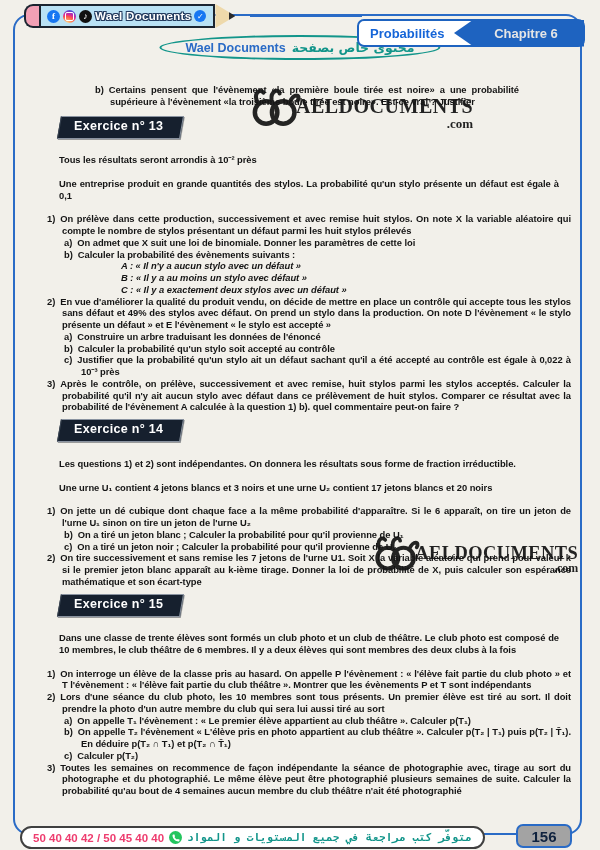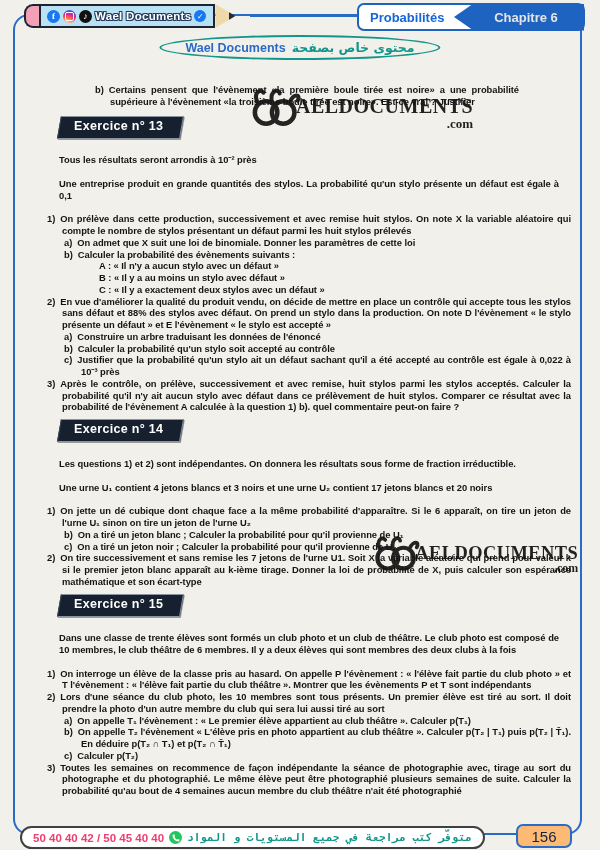--- a/index.html
+++ b/index.html
@@ -22,21 +22,21 @@
   .ig{background:radial-gradient(circle at 30% 110%, #fdf497 0%, #fd5949 45%, #d6249f 60%, #285AEB 90%);}
   .ig-inner{width:7px;height:7px;border:1.3px solid #fff;border-radius:2px;}
   .tk{background:#101010;color:#fff;font-size:9px;}
   .pencil-brand{color:#fff;font-weight:bold;font-size:11.5px;letter-spacing:.3px;white-space:nowrap;
     text-shadow:1px 1px 0 #223a5e,-1px -1px 0 #223a5e,1px -1px 0 #223a5e,-1px 1px 0 #223a5e,0 1px 0 #223a5e,0 -1px 0 #223a5e;}
   .verified{width:12px;height:12px;border-radius:50%;background:#1877f2;color:#fff;font-size:8px;display:flex;align-items:center;justify-content:center;}
   .pencil-tip{width:20px;background:linear-gradient(to right,#eed9ab 0 68%,#2b2b2b 68%);
     clip-path:polygon(0 0,100% 50%,0 100%);}
   .h-line{position:absolute;top:15px;left:250px;width:112px;border-top:2.5px solid #2a6bc6;z-index:1;}
   
-  .header-right{position:absolute;right:15px;top:3px;width:224px;height:24px;border:2.5px solid #1e63c0;
+  .header-right{position:absolute;right:15px;top:19px;width:224px;height:24px;border:2.5px solid #1e63c0;
     border-radius:7px;background:#fff;display:flex;align-items:center;z-index:12;}
   .subject{color:#1565d8;font-weight:bold;font-size:13px;padding-left:11px;flex:1;}
   .chapter{position:absolute;right:-1px;top:-1.5px;bottom:-1.5px;width:116px;background:#1e63c0;
     clip-path:polygon(0 50%,15% 0,100% 0,100% 100%,15% 100%);
     color:#e5e5e5;font-weight:bold;font-size:13px;display:flex;align-items:center;justify-content:center;padding-left:14px;}
   
   .badge{position:absolute;left:50%;transform:translateX(-50%);top:35px;padding:3px 24px;
     border:2.5px solid #12958a;border-radius:50%;display:flex;align-items:center;z-index:5;background:transparent;}
   .badge-inner{display:flex;gap:6px;align-items:center;white-space:nowrap;}
   .badge-ar{color:#12958a;font-weight:bold;font-size:12.5px;font-family:"DejaVu Sans",sans-serif;}
@@ -51,32 +51,32 @@
   .wm-com{display:block;text-align:right;font-size:13px;margin-top:-1px;font-weight:bold;font-family:"Liberation Serif",serif;color:#131313;}
   
   .content{position:absolute;left:47px;top:84px;width:524px;font-size:9.4px;font-weight:bold;
     color:#141414;line-height:1.25;letter-spacing:-.05px;z-index:3;}
   .blk{text-align:justify;margin:0;}
   .lbl{margin-right:5px;}
   .item-b{margin-left:48px;margin-right:52px;padding-left:15px;text-indent:-15px;margin-bottom:2px;}
   .p{margin:12px;}
   .n1{padding-left:15px;text-indent:-15px;}
   .n2{margin-left:17px;padding-left:17px;text-indent:-17px;}
-  .n3{margin-left:52px;}
+  .n3{margin-left:74px;font-style:italic;}
   .ex-bar{display:inline-block;background:#16202e;color:#fff;padding:2px 18px 3px 14px;margin:6px 0 4px 12px;
     transform:skewX(-10deg);border:1px solid #8a93a0;border-left-color:#3c4654;box-shadow:1px 1px 0 rgba(20,25,35,.4);}
   .ex-bar-text{display:inline-block;transform:skewX(10deg);font-size:12.5px;font-weight:bold;letter-spacing:.3px;white-space:nowrap;}
   
   .footer-pill{position:absolute;left:20px;top:826px;height:19px;border:2px solid #404040;border-radius:12px;
     background:#fff;display:flex;align-items:center;gap:5px;padding:0 11px;z-index:12;}
   .phones{color:#ee3d6f;font-weight:bold;font-size:11.5px;white-space:nowrap;}
   .wa-icon{width:13px;height:13px;border-radius:50%;background:#23c55e;display:flex;align-items:center;justify-content:center;flex:0 0 auto;}
   .footer-note{color:#12958a;font-weight:bold;font-size:11px;font-family:Liberation Mono, monospace;white-space:nowrap;}
   .page-box{position:absolute;right:28px;top:824px;width:52px;height:20px;border:2.5px solid #2a6bc6;border-radius:7px;
-    background:#fdba74;display:flex;align-items:center;justify-content:center;color:#10233f;font-weight:normal;font-size:15px;z-index:12;}
+    background:#a3a3a3;display:flex;align-items:center;justify-content:center;color:#10233f;font-weight:bold;font-size:15px;z-index:12;}
 </style>
 </head>
 <body>
 
 <div class="frame"></div>
 <div class="h-line"></div>
 
 <div class="pencil">
   <div class="eraser"></div>
   <div class="pencil-body">
@@ -134,21 +134,21 @@
     <div class="blk item-b"><span class="lbl">b)</span><span class="txt">Certains pensent que l'évènement «la première boule tirée est noire» a une probabilité supérieure à l'évènement «la troisième boule tirée est noire». Est-ce vrai ? Justifier</span></div>
     <div><div class="ex-bar"><span class="ex-bar-text">Exercice n° 13</span></div></div>
     <div class="blk p"><span class="txt">Tous les résultats seront arrondis à 10⁻² près</span></div>
     <div class="blk p"><span class="txt">Une entreprise produit en grande quantités des stylos. La probabilité qu'un stylo présente un défaut est égale à 0,1</span></div>
     <div class="blk n1"><span class="lbl">1)</span><span class="txt">On prélève dans cette production, successivement et avec remise huit stylos. On note X la variable aléatoire qui compte le nombre de stylos présentant un défaut parmi les huit stylos prélevés</span></div>
     <div class="blk n2"><span class="lbl">a)</span><span class="txt">On admet que X suit une loi de binomiale. Donner les paramètres de cette loi</span></div>
     <div class="blk n2"><span class="lbl">b)</span><span class="txt">Calculer la probabilité des évènements suivants :</span></div>
     <div class="blk n3"><span class="txt">A : « Il n'y a aucun stylo avec un défaut »</span></div>
     <div class="blk n3"><span class="txt">B : « Il y a au moins un stylo avec défaut »</span></div>
     <div class="blk n3"><span class="txt">C : « Il y a exactement deux stylos avec un défaut »</span></div>
-    <div class="blk n1"><span class="lbl">2)</span><span class="txt">En vue d'améliorer la qualité du produit vendu, on décide de mettre en place un contrôle qui accepte tous les stylos sans défaut et 88% des stylos avec défaut. On prend un stylo dans la production. On note D l'évènement « le stylo présente un défaut » et E l'évènement « le stylo est accepté »</span></div>
+    <div class="blk n1"><span class="lbl">2)</span><span class="txt">En vue d'améliorer la qualité du produit vendu, on décide de mettre en place un contrôle qui accepte tous les stylos sans défaut et 49% des stylos avec défaut. On prend un stylo dans la production. On note D l'évènement « le stylo présente un défaut » et E l'évènement « le stylo est accepté »</span></div>
     <div class="blk n2"><span class="lbl">a)</span><span class="txt">Construire un arbre traduisant les données de l'énoncé</span></div>
     <div class="blk n2"><span class="lbl">b)</span><span class="txt">Calculer la probabilité qu'un stylo soit accepté au contrôle</span></div>
     <div class="blk n2"><span class="lbl">c)</span><span class="txt">Justifier que la probabilité qu'un stylo ait un défaut sachant qu'il a été accepté au contrôle est égale à 0,022 à 10⁻³ près</span></div>
     <div class="blk n1"><span class="lbl">3)</span><span class="txt">Après le contrôle, on prélève, successivement et avec remise, huit stylos parmi les stylos acceptés. Calculer la probabilité qu'il n'y ait aucun stylo avec défaut dans ce prélèvement de huit stylos. Comparer ce résultat avec la probabilité de l'évènement A calculée à la question 1) b). quel commentaire peut-on faire ?</span></div>
     <div><div class="ex-bar"><span class="ex-bar-text">Exercice n° 14</span></div></div>
     <div class="blk p"><span class="txt">Les questions 1) et 2) sont indépendantes. On donnera les résultats sous forme de fraction irréductible.</span></div>
     <div class="blk p"><span class="txt">Une urne U₁ contient 4 jetons blancs et 3 noirs et une urne U₂ contient 17 jetons blancs et 20 noirs</span></div>
     <div class="blk n1"><span class="lbl">1)</span><span class="txt">On jette un dé cubique dont chaque face a la même probabilité d'apparaître. Si le 6 apparaît, on tire un jeton de l'urne U₁ sinon on tire un jeton de l'urne U₂</span></div>
     <div class="blk n2"><span class="lbl">b)</span><span class="txt">On a tiré un jeton blanc ; Calculer la probabilité pour qu'il provienne de U₁</span></div>
     <div class="blk n2"><span class="lbl">c)</span><span class="txt">On a tiré un jeton noir ; Calculer la probabilité pour qu'il provienne de U₂</span></div>

